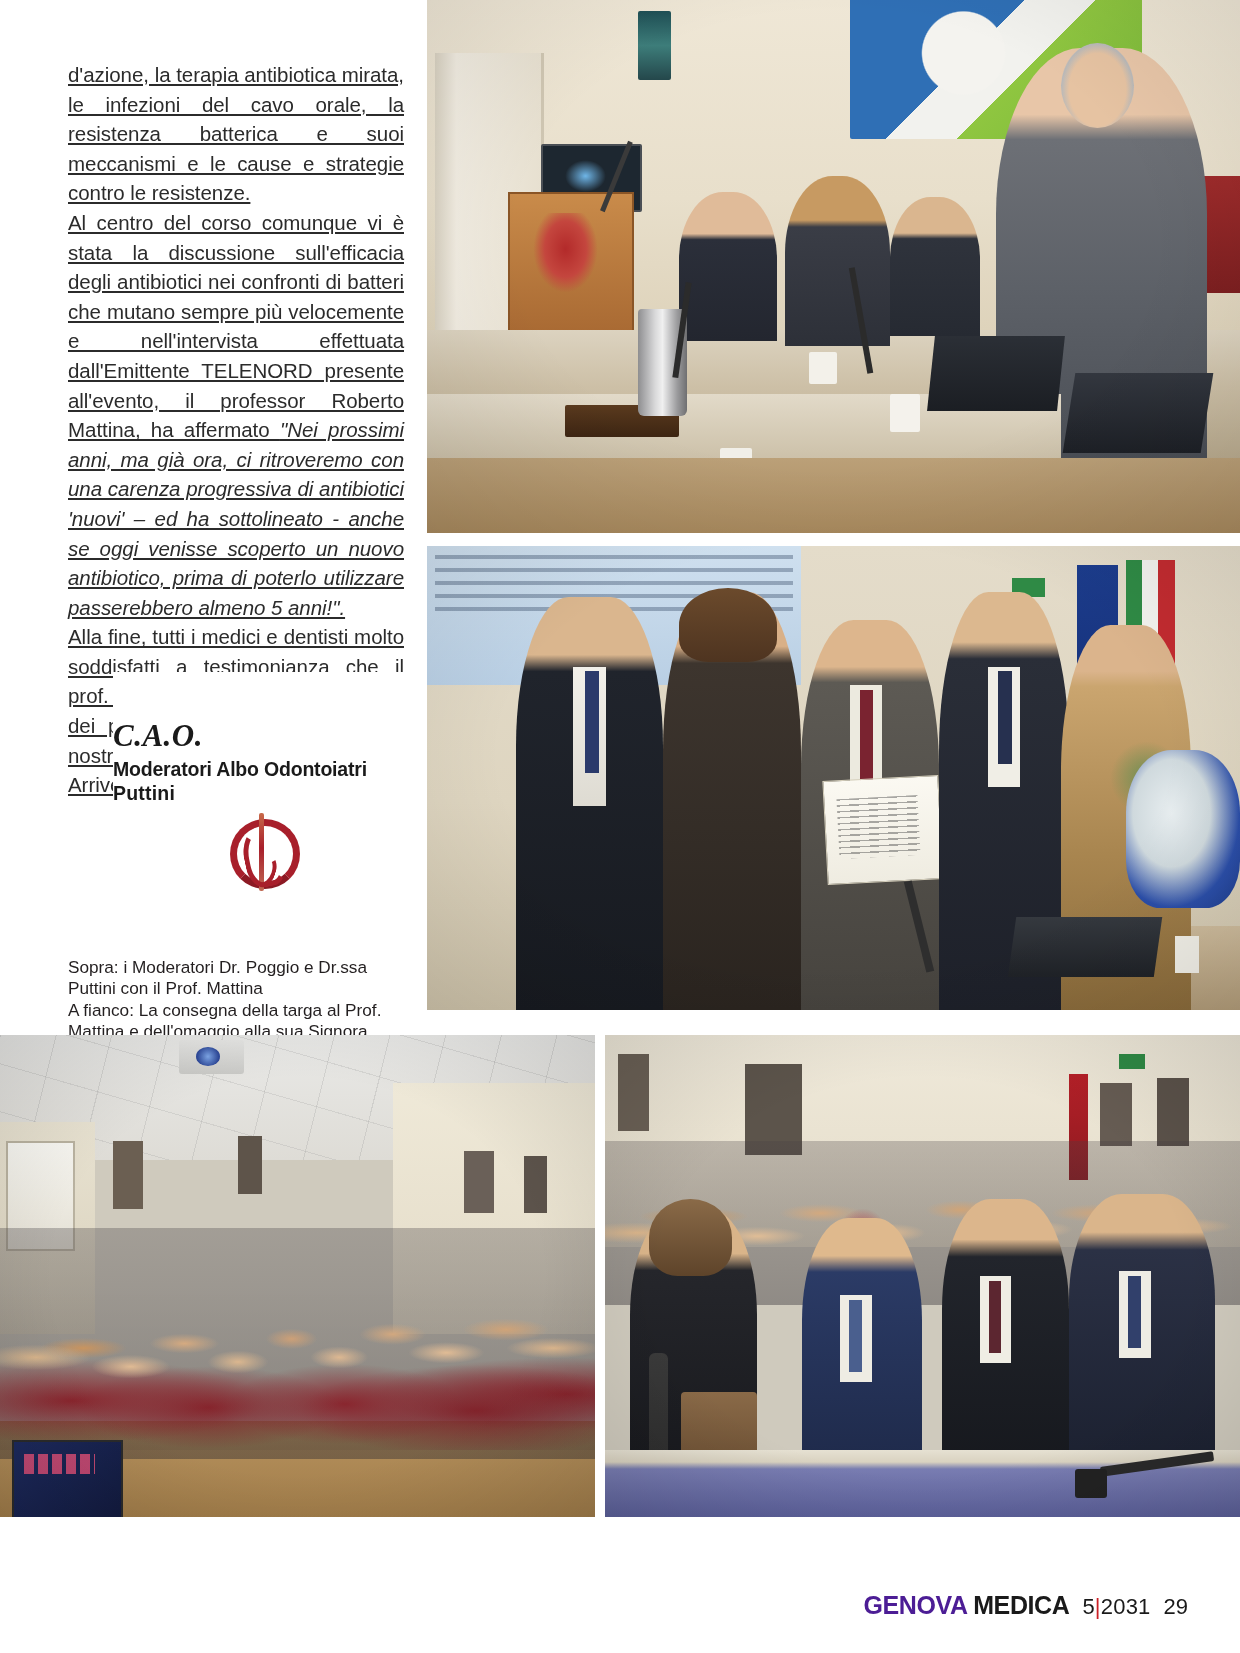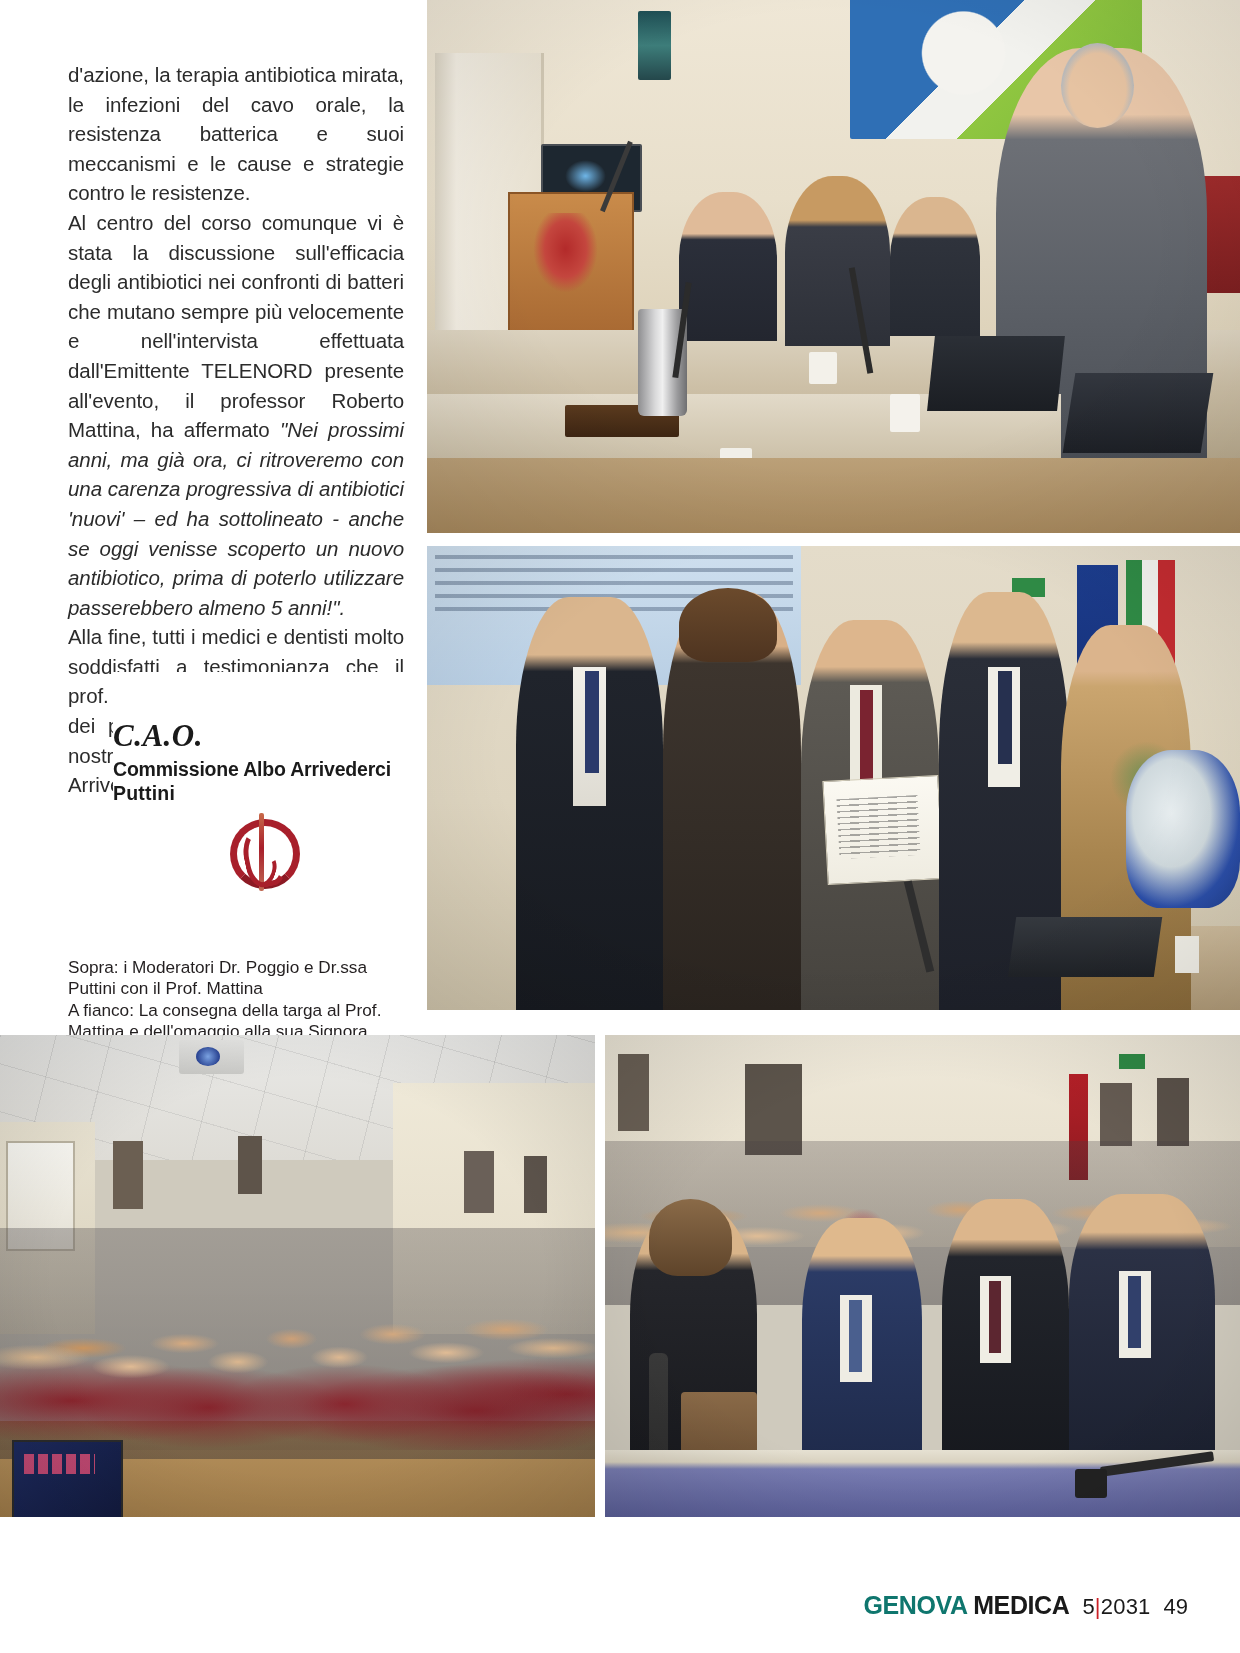--- a/index.html
+++ b/index.html
@@ -28,20 +28,21 @@
     font-family: "Liberation Sans", sans-serif;
     font-size: 20.5px;
     line-height: 29.6px;
     text-align: justify;
     text-justify: inter-word;
     color: #2b2b2b;
     letter-spacing: -0.05px;
     margin: 0;
     white-space: pre-line;
     hyphens: manual;
+    text-decoration: underline;
   }
   .body-text .it {
     font-style: italic;
   }
 
   
   .cao-logo {
     position: absolute;
     left: 113px;
     top: 672px;
@@ -565,21 +566,21 @@
     align-items: baseline;
     gap: 13px;
   }
   .footer .brand {
     font-family: "Liberation Sans", sans-serif;
     font-weight: bold;
     font-size: 25px;
     letter-spacing: -0.4px;
     line-height: 1;
   }
-  .footer .brand .genova { color: #0f766e; }
+  .footer .brand .genova { color: #4c1d95; }
   .footer .brand .medica { color: #1a1a1a; }
   .footer .issue {
     font-family: "Liberation Sans", sans-serif;
     font-size: 22px;
     color: #1a1a1a;
     letter-spacing: 0.2px;
     line-height: 1;
   }
   .footer .issue .sep { color: #cc2127; }
   .footer .pagenum {
@@ -593,21 +594,21 @@
 <body>
 
 <div class="text-column">
   <p class="body-text"><span>d'azione, la terapia antibiotica mirata, le infezioni del cavo orale, la resistenza batterica e suoi meccanismi e le cause e strategie contro le resistenze.
 Al centro del corso comunque vi è stata la discussione sull'efficacia degli antibiotici nei confronti di batteri che mutano sempre più velocemente e nell'intervista effettuata dall'Emittente TELENORD presente all'evento, il professor Roberto Mattina, ha affermato </span><span class="it">"Nei prossimi anni, ma già ora, ci ritroveremo con una carenza progressiva di antibiotici 'nuovi' – ed ha sottolineato - anche se oggi venisse scoperto un nuovo antibiotico, prima di poterlo utilizzare passerebbero almeno 5 anni!".</span><span>
 Alla fine, tutti i medici e dentisti molto soddisfatti a testimonianza che il prof. Mattina continua ad essere uno dei più efficaci relatori ricevuti dal nostro Ordine e dalla nostra CAO: Arrivederci alla prossima puntata!</span></p>
 </div>
 
 <div class="cao-logo">
   <div class="cao-title">C.A.O.</div>
-  <div class="cao-sub1">Commissione Albo Arrivederci</div>
+  <div class="cao-sub1">Moderatori Albo Odontoiatri</div>
   <div class="cao-sub2">Puttini</div>
   <div class="cao-emblem">
     <div class="ring"></div>
     <div class="rod"></div>
     <div class="snake"></div>
     <div class="snake2"></div>
   </div>
 </div>
 
 <div class="caption">Sopra: i Moderatori Dr. Poggio e Dr.ssa Puttini con il Prof. Mattina
@@ -722,14 +723,14 @@
   <div class="layer desk"></div>
   <div class="layer desk-glass"></div>
   <div class="layer mic-arm"></div>
   <div class="layer mic-head"></div>
   <div class="layer vignette"></div>
 </div>
 
 <div class="footer">
   <div class="brand"><span class="genova">GENOVA</span> <span class="medica">MEDICA</span></div>
   <div class="issue"><span>5</span><span class="sep">|</span><span>2031</span></div>
-  <div class="pagenum">49</div>
+  <div class="pagenum">29</div>
 </div>
 
 </body></html>

